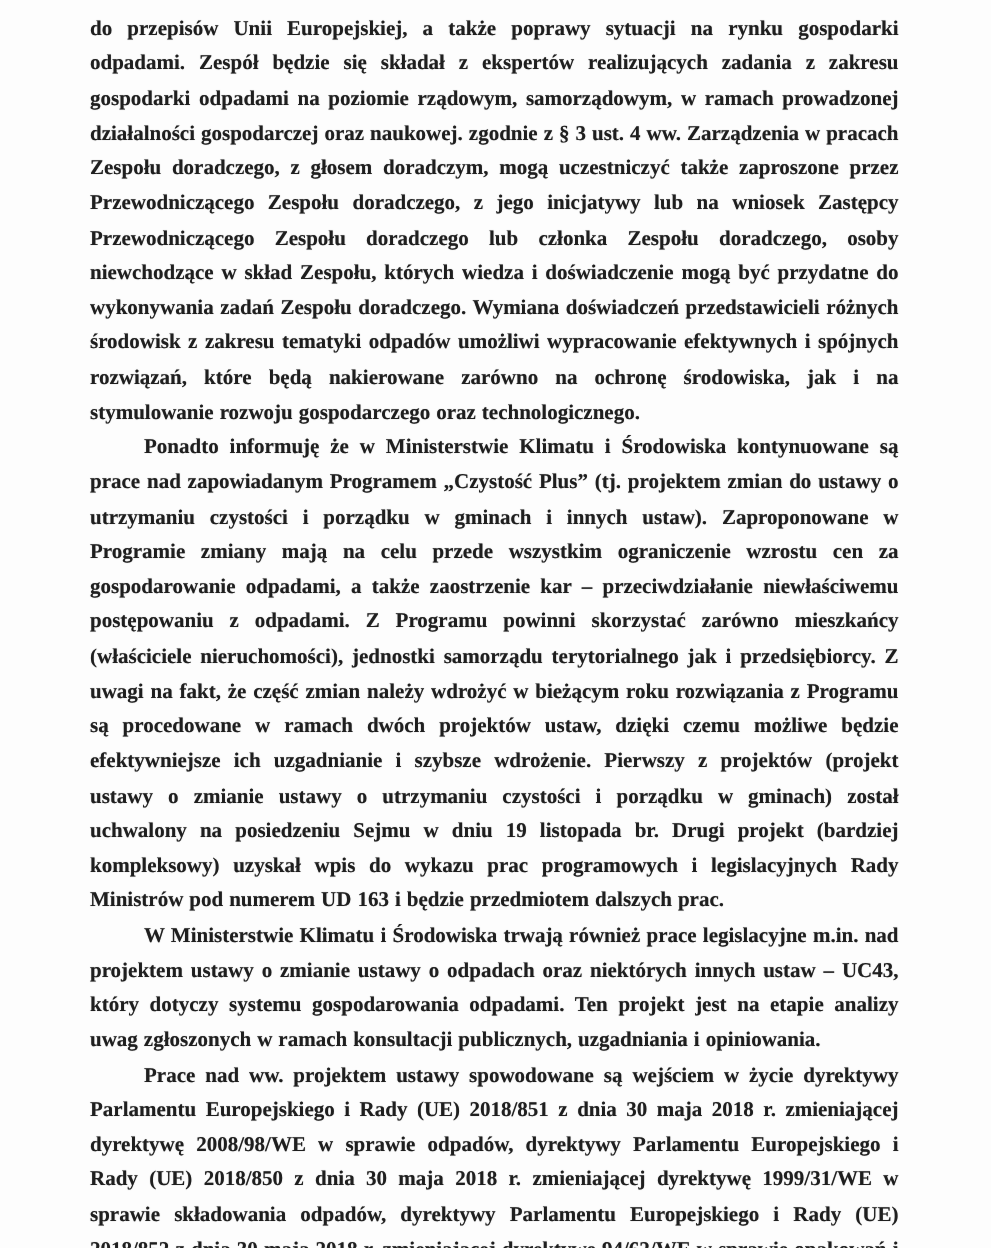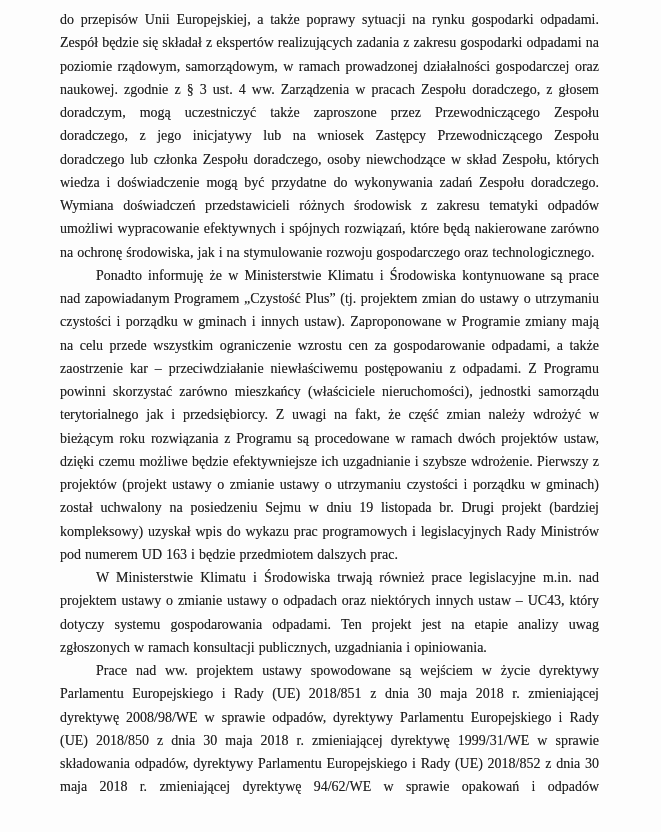--- a/index.html
+++ b/index.html
@@ -17,20 +17,21 @@
     padding: 8px 62px 0 60px;
     background: #fdfdfd;
     overflow: hidden;
     font-family: "Liberation Serif", "DejaVu Serif", serif;
     font-size: 14px;
     line-height: 23.25px;
     color: #1f1f1f;
     text-align: justify;
     
     text-shadow: 0 0 0.6px rgba(45, 45, 45, 0.55);
+    font-weight: bold;
   }
   .para {
     margin: 0;
     padding: 0;
     text-indent: 36px;
     word-spacing: 0.5px;
   }
   
   .para.continuation {
     text-indent: 0;

